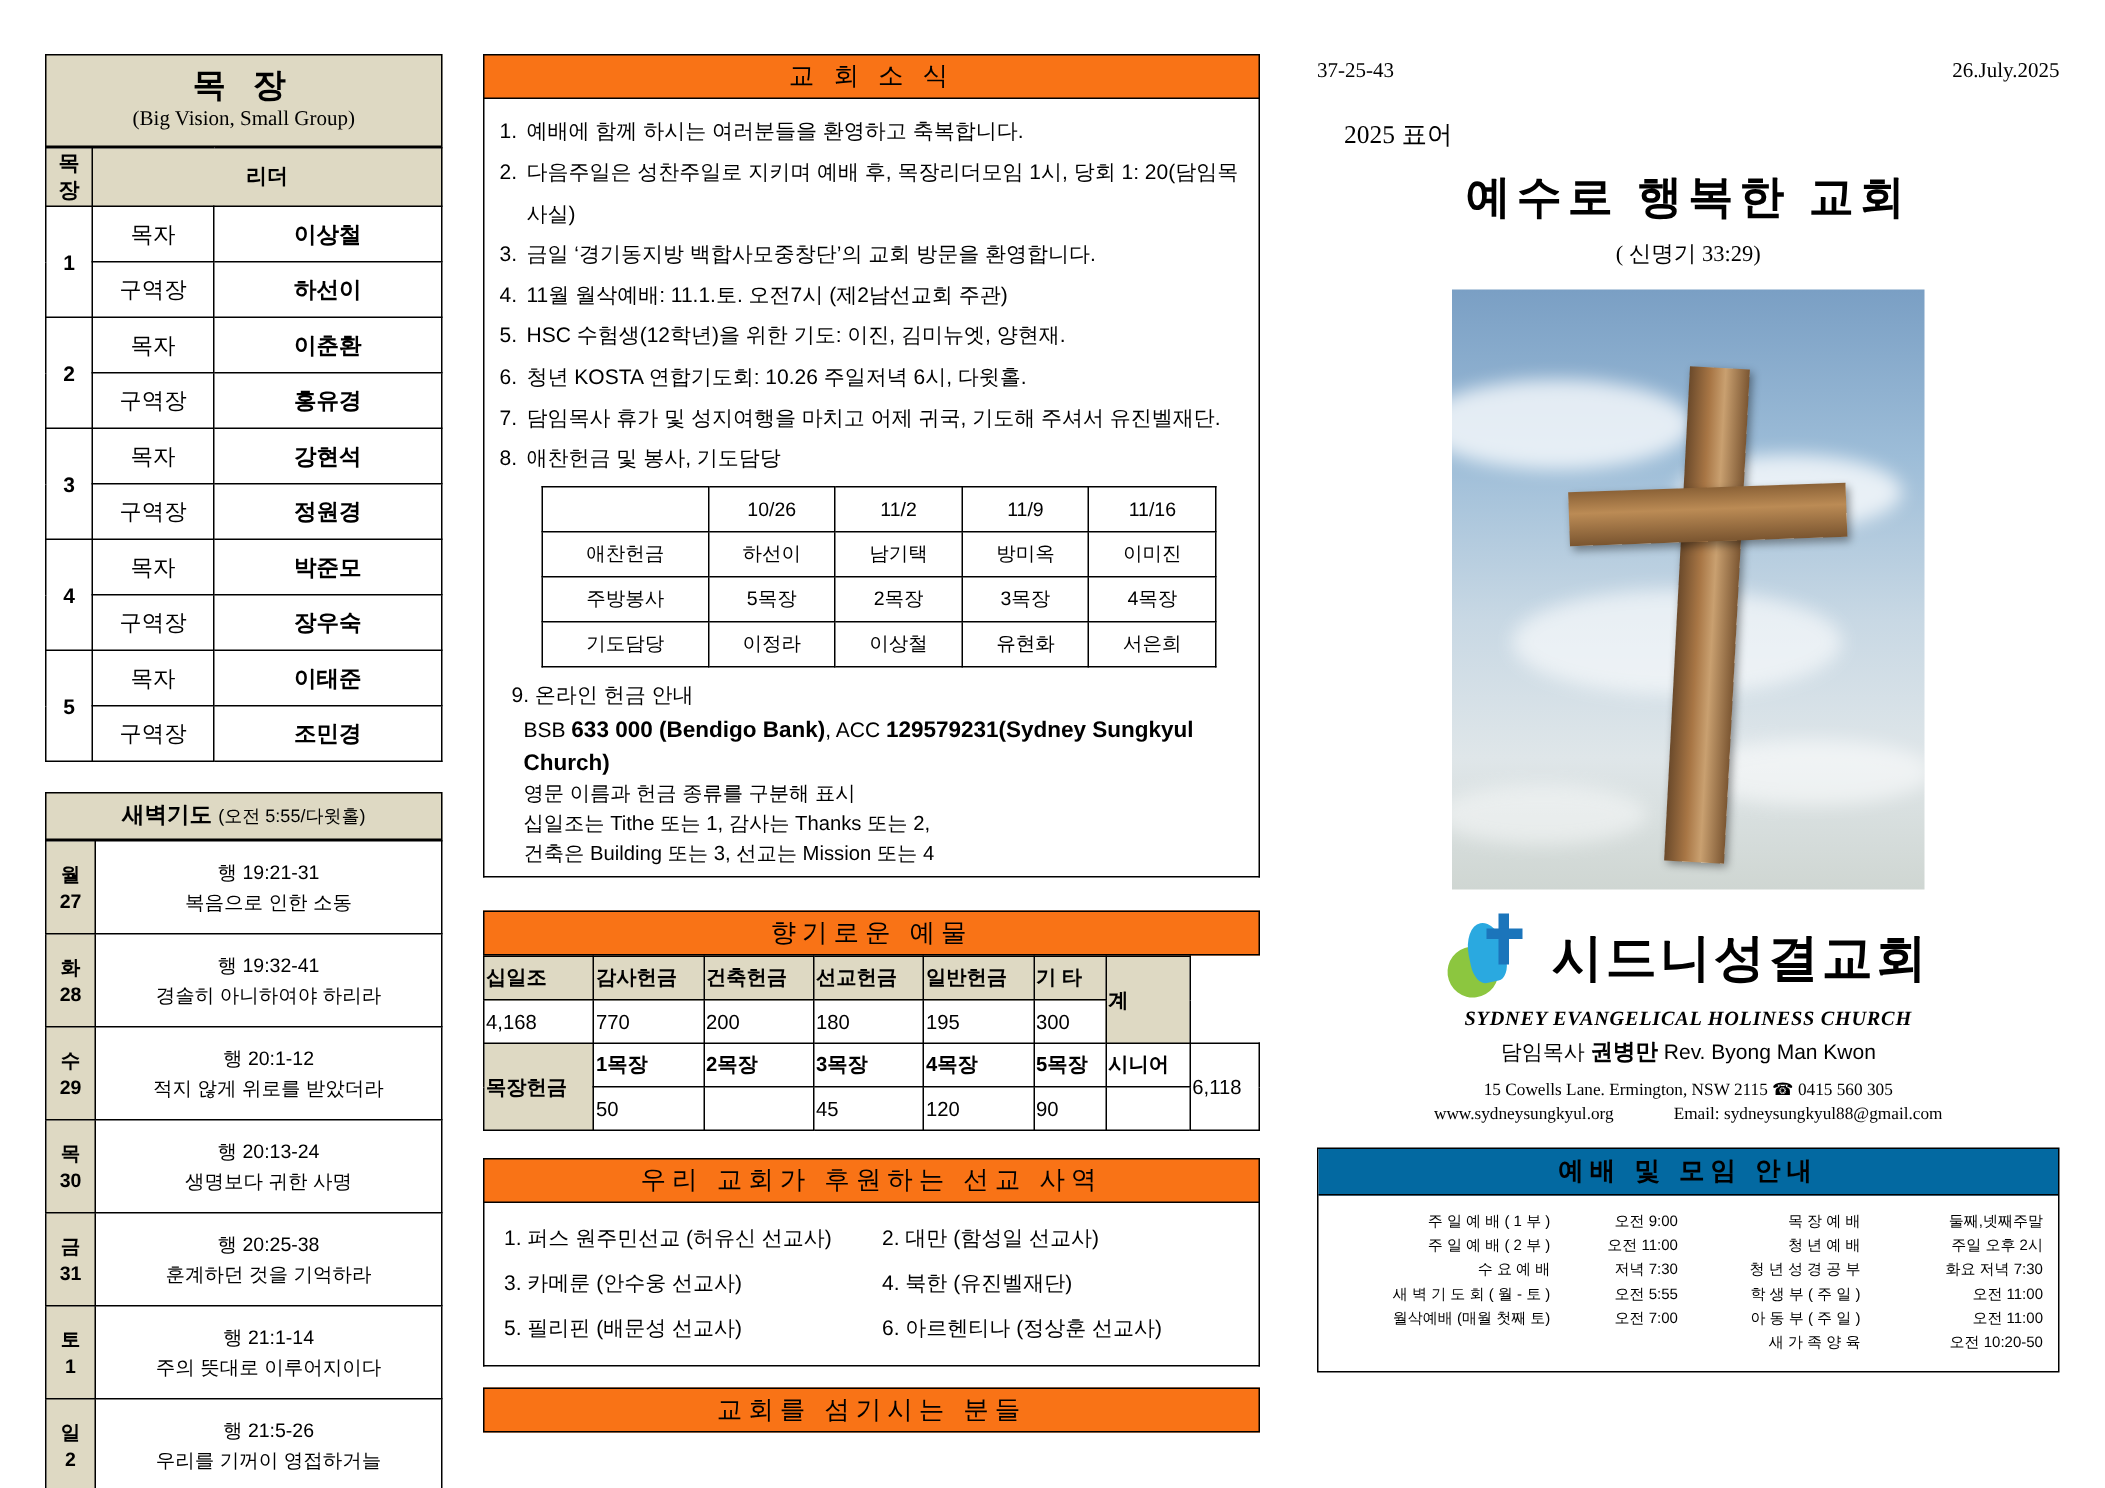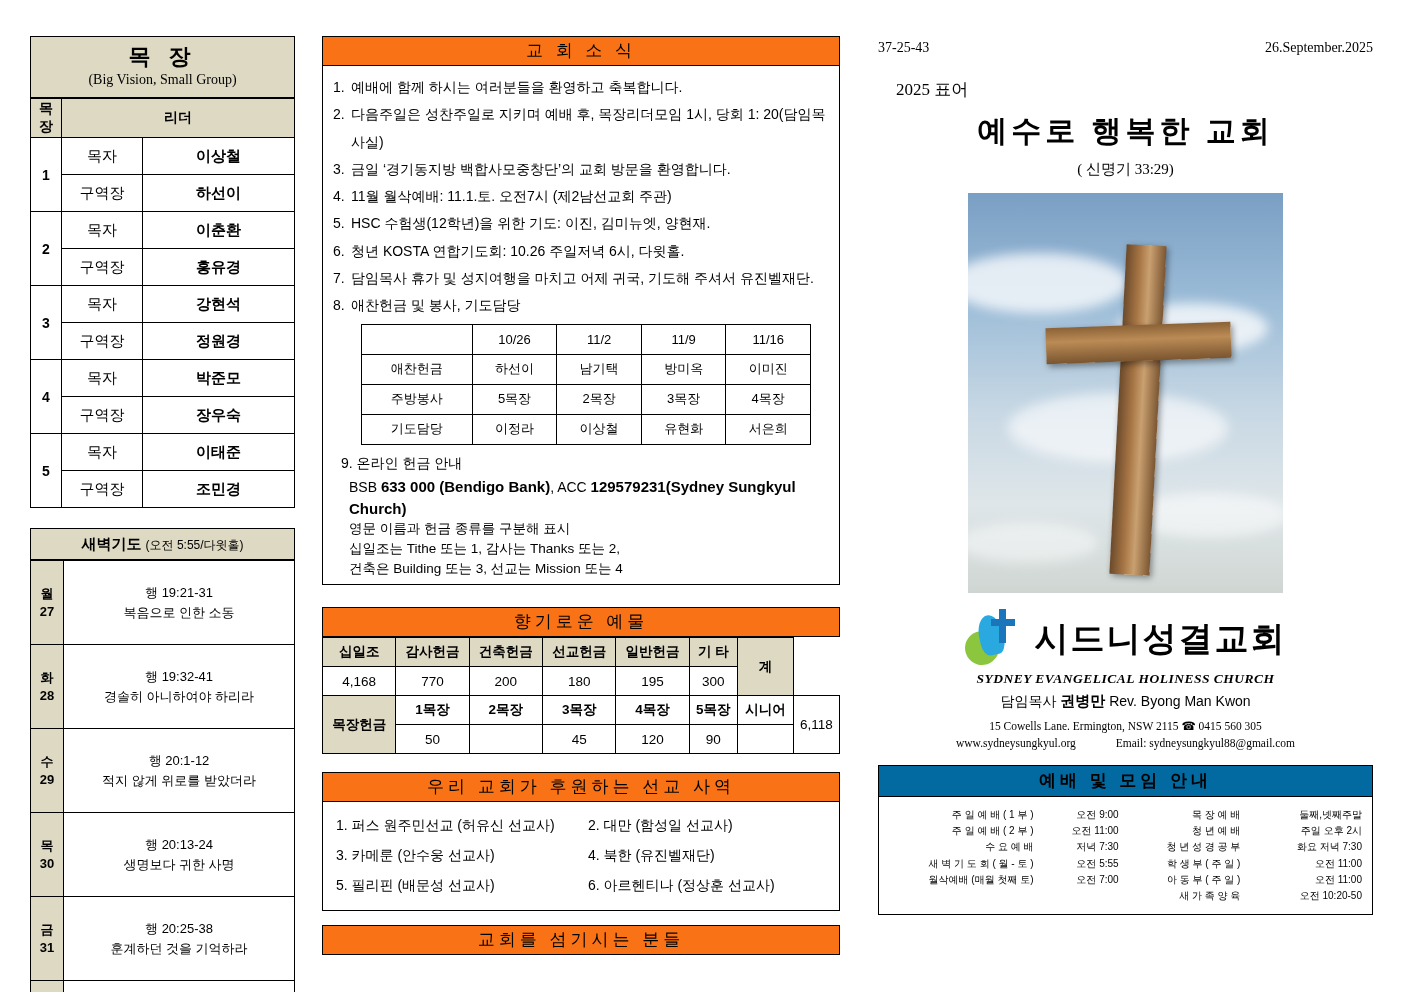--- a/index.html
+++ b/index.html
@@ -37,21 +37,21 @@
   #mokjang-table td.num { width: 28px; font-weight: bold; font-size: 14px; }
   #mokjang-table td.role { width: 78px; }
   #mokjang-table td.leader { font-weight: bold; }
 
   
   #dawn-wrap { margin-top: 20px; }
   #dawn-title { height: 30px; line-height: 30px; font-size: 15px; }
   #dawn-title .sub { font-size: 12px; font-weight: normal; }
   #dawn-table td { text-align:center; font-size: 13px; }
   #dawn-table td.day { width: 30px; background:#ded9c3; font-weight:bold; line-height:1.35; font-size:13px;}
-  #dawn-table td.ref { line-height: 1.5; padding: 22px 2px; }
+  #dawn-table td.ref { line-height: 1.5; padding: 11px 2px; }
 
   
   #middle { left: 322px; top: 36px; width: 518px; }
   .mid-title {
     background: #f97316; border: 1px solid #000;
     text-align:center; font-weight:normal; font-size: 17px;
     letter-spacing: 4px; height: 28px; line-height: 28px;
   }
   #news-box { border:1px solid #000; border-top: none; padding: 0 0 6px 0; }
   #news-head {
@@ -68,21 +68,21 @@
   #offer-table { width: 450px; margin: 4px 0 8px 38px; }
   #offer-table td { text-align:center; font-size: 13px; height: 27px; }
   #online-block { font-size: 13.5px; padding: 0 8px 0 18px; line-height: 1.45; }
   #online-block .head { font-size: 14px; margin-bottom: 3px; }
   #online-block .bsb { font-size: 14px; padding-left: 8px; }
   #online-block .bsb b { font-size: 15px; }
   #online-block .sub { padding-left: 8px; }
 
   
   #offerings-wrap { margin-top: 22px; }
-  #offerings-table td { text-align:center; font-size: 13.5px; height: 26px; }
+  #offerings-table td { text-align:left; font-size: 13.5px; height: 26px; }
   #offerings-table td.hd { background:#ded9c3; font-weight:bold; }
   #offerings-table td.b { font-weight: bold; }
 
   
   #missions-wrap { margin-top: 18px; }
   #missions-box { border:1px solid #000; border-top:none; padding: 8px 12px 10px 12px; }
   #missions-box table { border:none; }
   #missions-box td { border:none; font-size: 14px; line-height: 2.0; }
   #missions-box td.c1 { width: 250px; }
   #serve-wrap { margin-top: 14px; }
@@ -402,21 +402,21 @@
   <div id="serve-wrap">
     <div class="mid-title">교회를  섬기시는  분들</div>
 
   </div>
 </div>
 
 <div class="col" id="right">
 
   <div id="rhead">
     <span>37-25-43</span>
-    <span>26.September.2025</span>
+    <span>26.July.2025</span>
   </div>
 
   <div id="slogan-year">2025 표어</div>
   <div id="slogan-main">예수로  행복한  교회</div>
   <div id="slogan-ref">( 신명기  33:29)</div>
 
   <div id="photo">
     <div class="cloud c1"></div>
     <div class="cloud c2"></div>
     <div class="cloud c3"></div>

